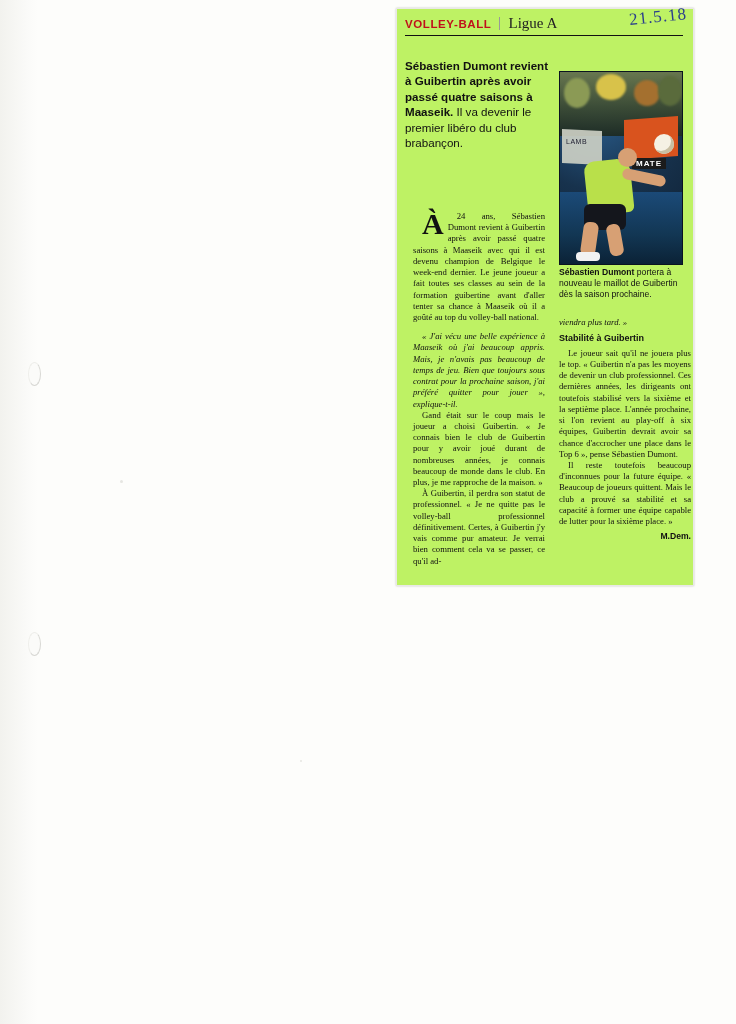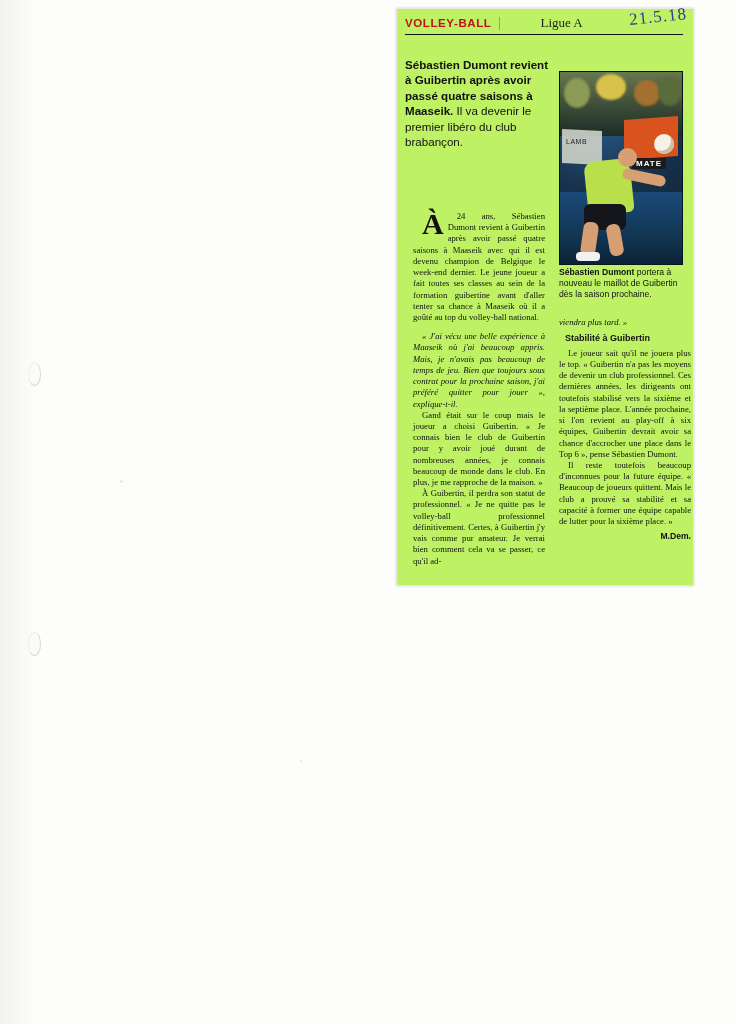--- a/index.html
+++ b/index.html
@@ -76,23 +76,22 @@
     letter-spacing: 0.6px;
     color: #c0111b;
   }
   .kicker-sep {
     width: 1px;
     height: 13px;
     background: #999;
   }
   .league {
     font-family: "Liberation Serif", serif;
-    font-size: 13px;
+    font-size: 15px;
     color: #222;
-    margin-left: 32px;
   }
   .handwritten-date {
     position: absolute;
     right: -4px;
     top: -8px;
     font-family: "Liberation Serif", serif;
     font-size: 17px;
     color: #2b3f8c;
     transform: rotate(-6deg);
     letter-spacing: 1px;
@@ -288,21 +287,21 @@
   .col p {
     margin: 0;
     text-indent: 9px;
   }
   .col p.noindent { text-indent: 0; }
   .col p.it { font-style: italic; margin-top: 8px; }
   .subhead {
     font-family: "Liberation Sans", sans-serif;
     font-weight: bold;
     font-size: 9px;
-    margin: 5px 0 3px 6px;
+    margin: 5px 0 3px 0;
     color: #111;
   }
   .dropcap-para {
     text-indent: 0;
   }
   .dropcap {
     float: left;
     font-family: "Liberation Serif", serif;
     font-weight: bold;
     font-size: 30px;

